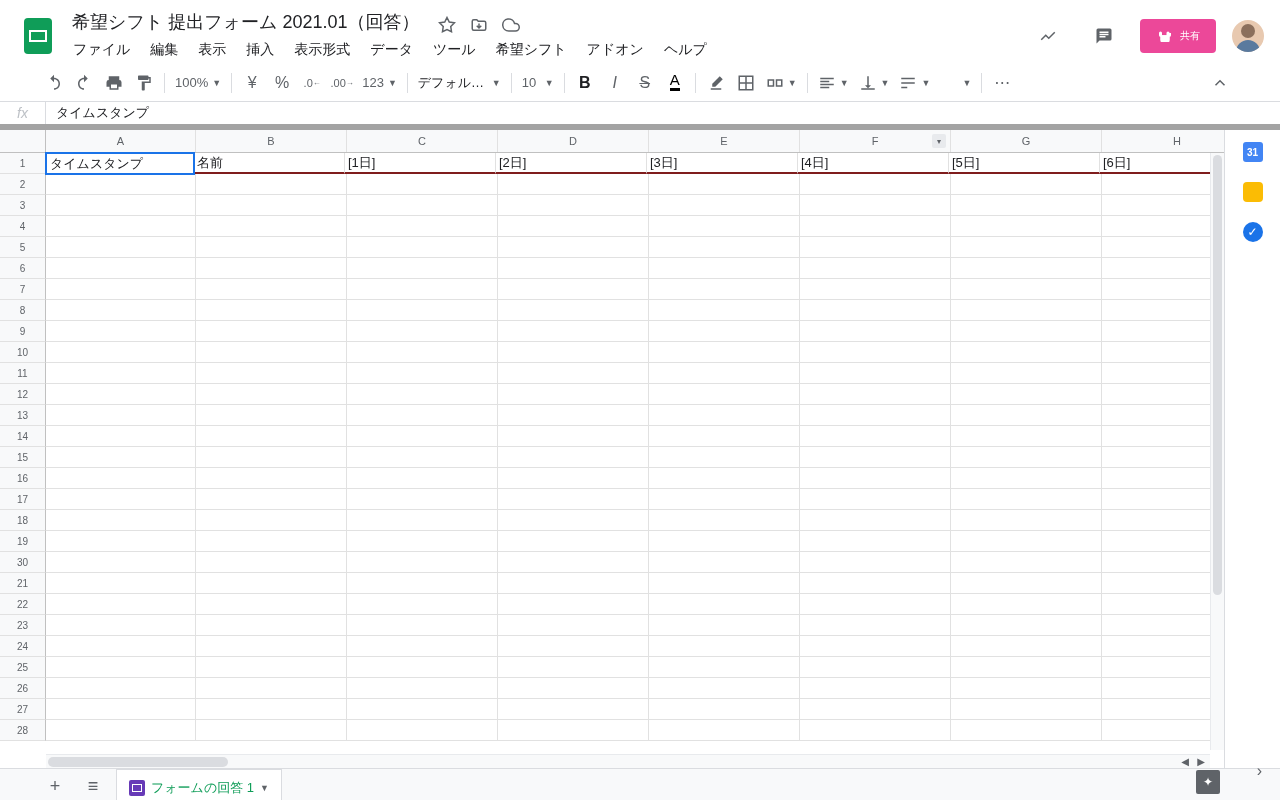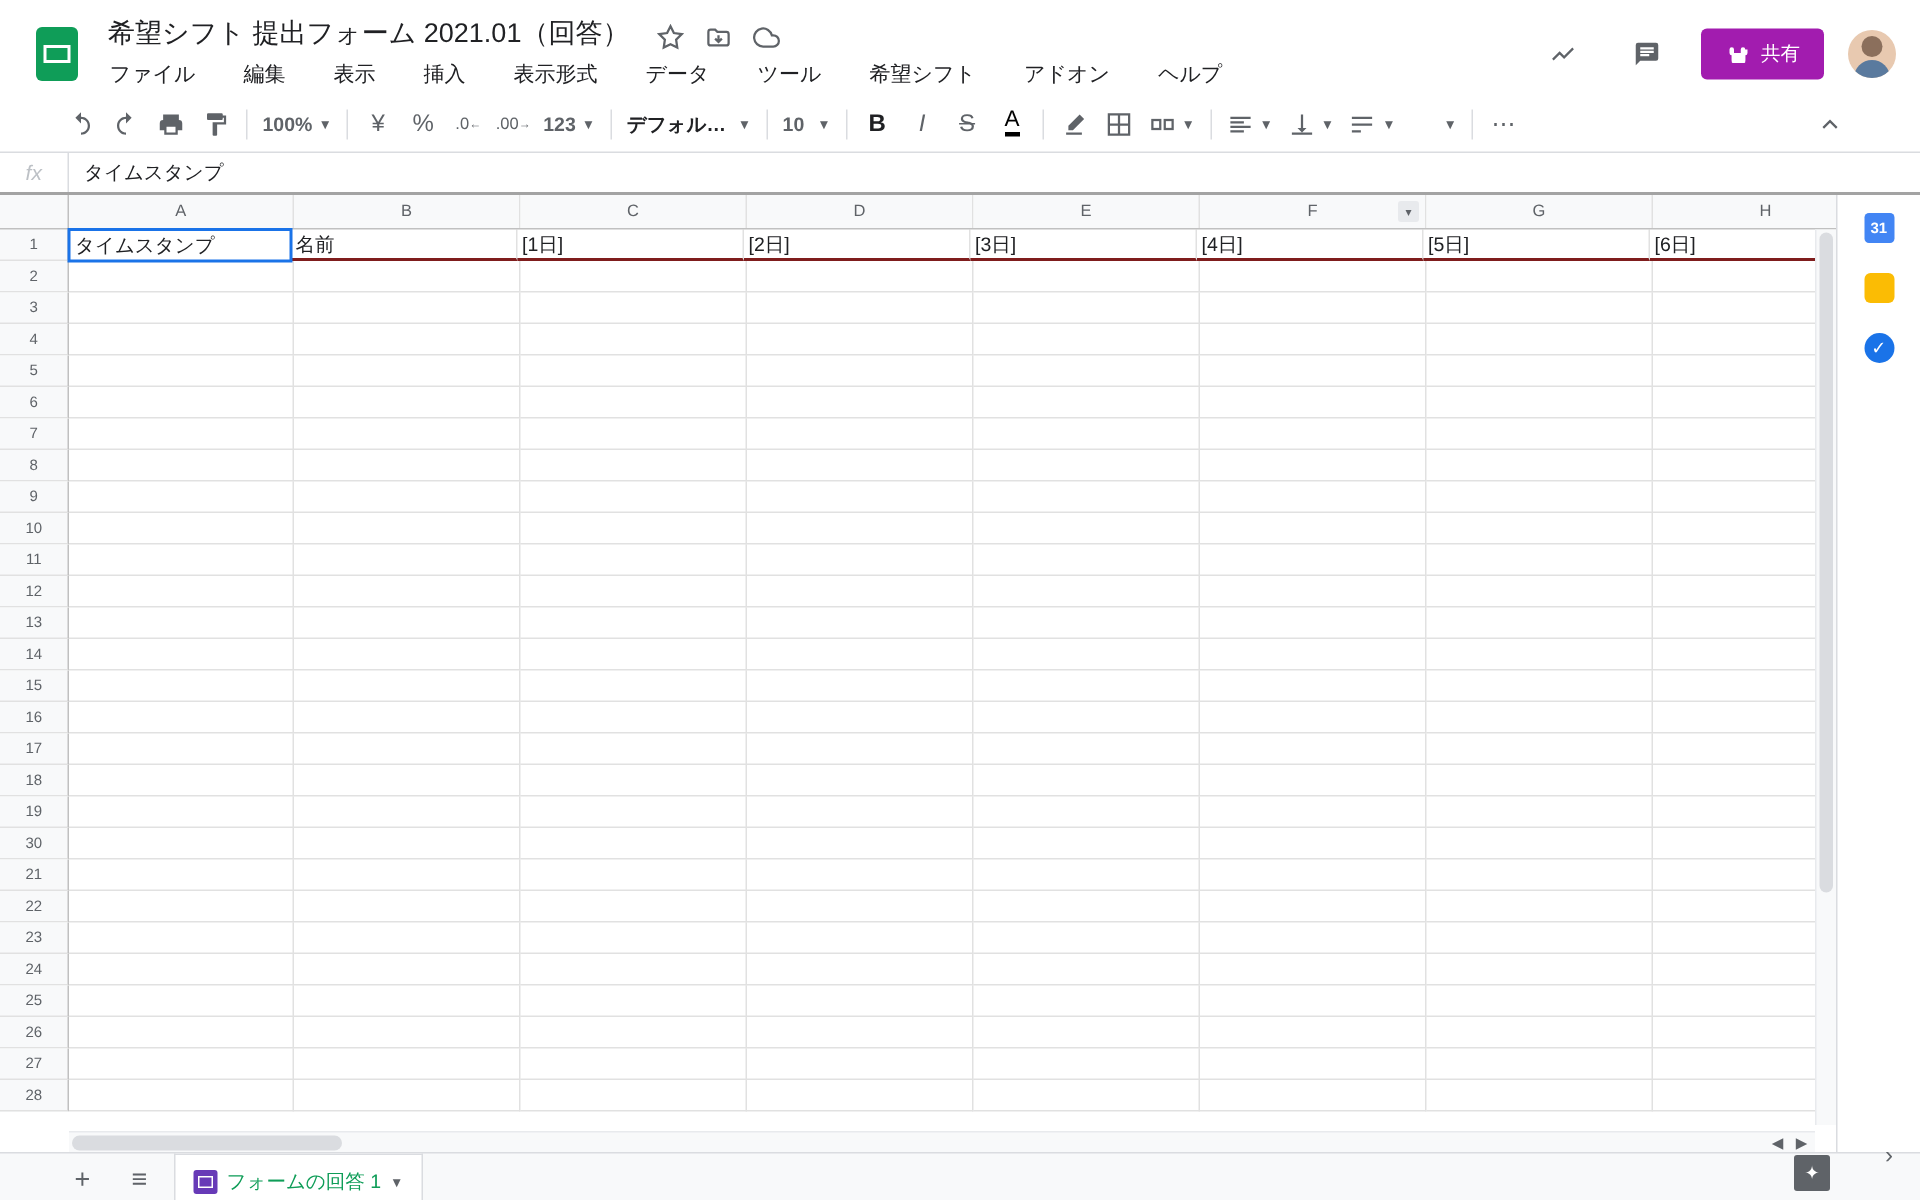--- a/index.html
+++ b/index.html
@@ -9,41 +9,41 @@
 .header { height: 64px; display: flex; align-items: center; padding: 8px 8px 0 8px; }
 .logo { width: 40px; height: 40px; display: flex; align-items: center; justify-content: center; margin-right: 8px; margin-left: 10px; }
 .logo-box { width: 28px; height: 36px; background: #0f9d58; border-radius: 4px; position: relative; }
 .logo-box::after { content: ''; position: absolute; left: 5px; right: 5px; top: 12px; bottom: 12px; border: 2px solid #fff; }
 .title-area { flex: 1; }
 .doc-title { font-size: 18px; color: #202124; padding: 2px 6px; display: inline-block; }
 .title-icons { display: inline-flex; gap: 12px; margin-left: 8px; vertical-align: middle; }
 .title-icon { width: 20px; height: 20px; color: #5f6368; display: flex; align-items: center; justify-content: center; cursor: pointer; }
 .header-right { display: flex; align-items: center; gap: 16px; }
 .header-icon-btn { width: 40px; height: 40px; display: flex; align-items: center; justify-content: center; color: #5f6368; cursor: pointer; border-radius: 50%; }
-.share-btn { background: #a21caf; color: #fff; border: none; border-radius: 4px; padding: 8px 16px; font-size: 13px; font-weight: 500; display: flex; align-items: center; gap: 6px; cursor: pointer; }
+.share-btn { background: #ec4899; color: #fff; border: none; border-radius: 4px; padding: 8px 16px; font-size: 10px; font-weight: 500; display: flex; align-items: center; gap: 6px; cursor: pointer; }
 .avatar { width: 32px; height: 32px; border-radius: 50%; background: #e8c9b0; cursor: pointer; margin-right: 8px; overflow: hidden; position: relative; }
 .avatar::after { content: ''; position: absolute; width: 14px; height: 14px; background: #8b6f5c; border-radius: 50%; top: 4px; left: 9px; }
 .avatar::before { content: ''; position: absolute; width: 24px; height: 14px; background: #5a7a9e; border-radius: 12px 12px 0 0; bottom: -2px; left: 4px; }
 
 
-.menu-bar { display: flex; padding: 0 8px 0 72px; height: 28px; align-items: center; gap: 18px; font-family: Liberation Serif, serif; }
+.menu-bar { display: flex; padding: 0 8px 0 72px; height: 28px; align-items: center; gap: 6px; font-family: Liberation Serif, serif; }
 .menu-item { padding: 4px 7px; font-size: 14px; color: #202124; cursor: pointer; border-radius: 4px; }
 
 
 .toolbar { height: 38px; border-bottom: 1px solid #dadce0; display: flex; align-items: center; padding: 0 8px 0 40px; gap: 2px; position: relative; }
 .tb-btn { width: 28px; height: 28px; display: flex; align-items: center; justify-content: center; color: #5f6368; cursor: pointer; border-radius: 2px; font-size: 16px; }
 .tb-sep { width: 1px; height: 20px; background: #dadce0; margin: 0 4px; }
-.tb-dropdown { display: flex; align-items: center; padding: 0 4px; height: 24px; color: #5f6368; cursor: pointer; font-size: 13px; gap: 4px; font-weight: bold; }
+.tb-dropdown { display: flex; align-items: center; padding: 0 4px; height: 24px; color: #5f6368; cursor: pointer; font-size: 13px; gap: 4px; }
 .dd-arrow { font-size: 9px; color: #5f6368; }
 .text-color-a { color: #000; font-size: 15px; font-weight: 500; border-bottom: 3px solid #000; line-height: 12px; padding-bottom: 2px; }
 .font-name { font-size: 13px; color: #202124; max-width: 70px; overflow: hidden; white-space: nowrap; text-overflow: ellipsis; }
 .collapse-btn { position: absolute; right: 46px; top: 5px; }
 
 
-.formula-bar { height: 28px; border-bottom: 2px solid #a3a3a3; display: flex; align-items: center; }
+.formula-bar { height: 28px; border-bottom: 6px solid #a3a3a3; display: flex; align-items: center; }
 .fx-label { width: 46px; text-align: center; color: #bdc1c6; font-style: italic; font-size: 14px; border-right: 1px solid #dadce0; height: 100%; display: flex; align-items: center; justify-content: center; }
 .formula-input { flex: 1; padding: 0 10px; font-size: 13px; }
 
 
 .main-area { display: flex; height: 638px; }
 .sheet-container { flex: 1; position: relative; overflow: hidden; }
 
 
 .grid { position: relative; }
 .col-headers { display: flex; height: 23px; border-bottom: 1px solid #c0c0c0; position: relative; }

